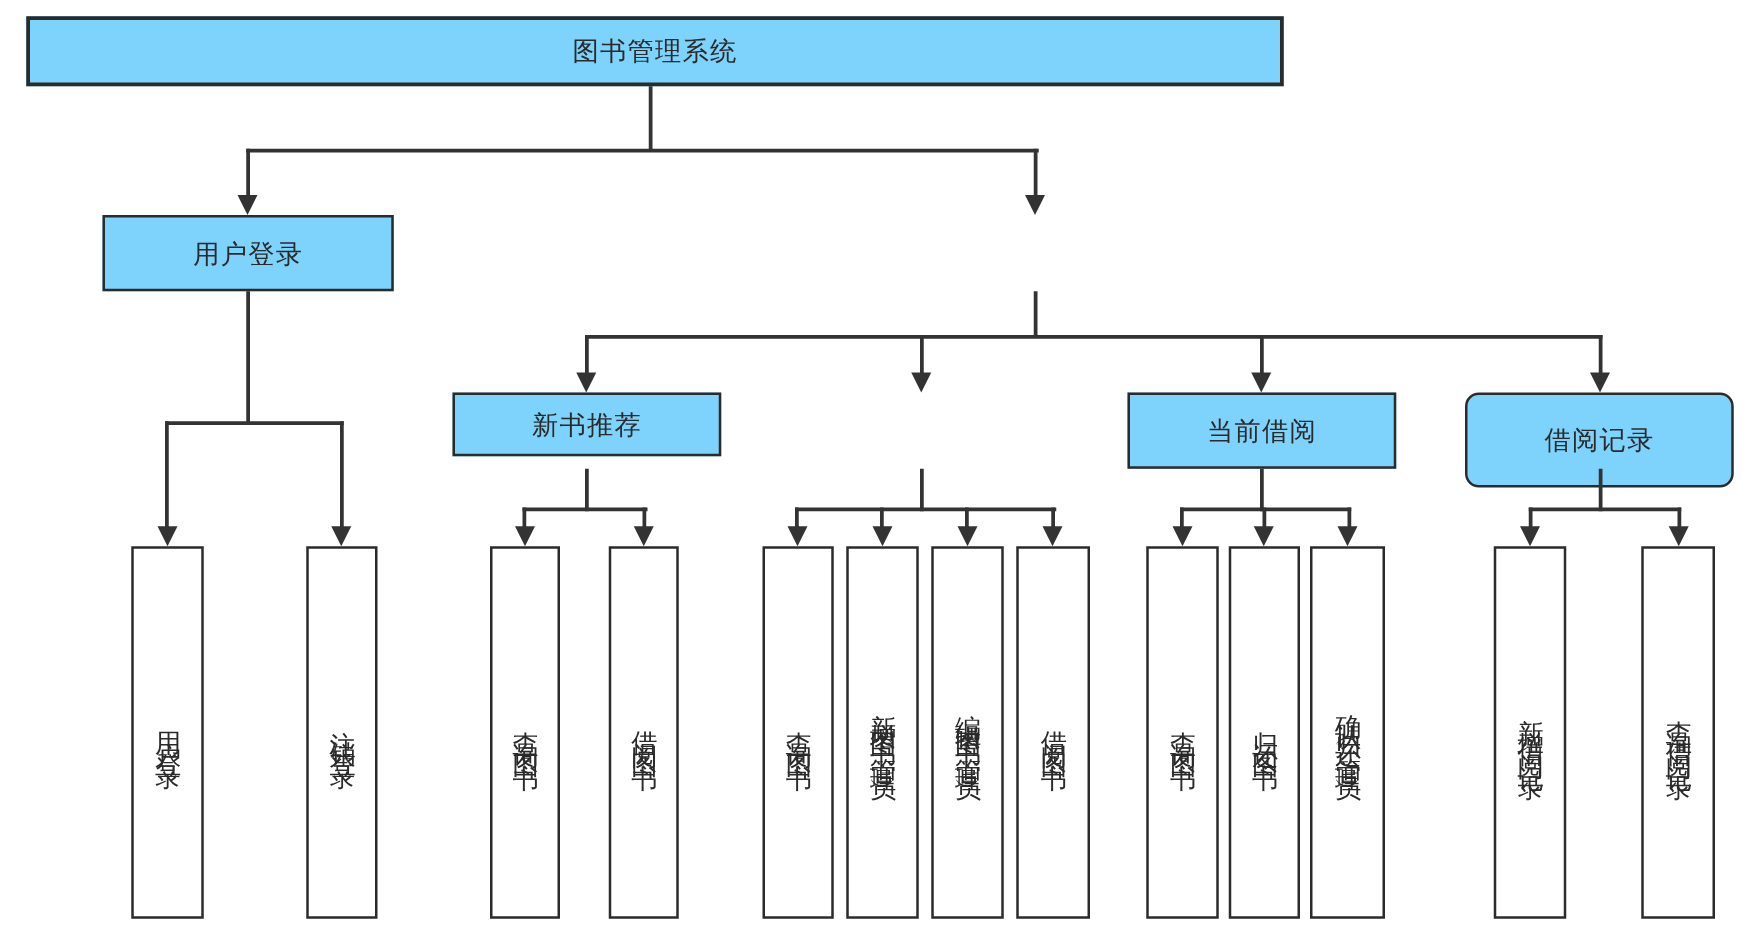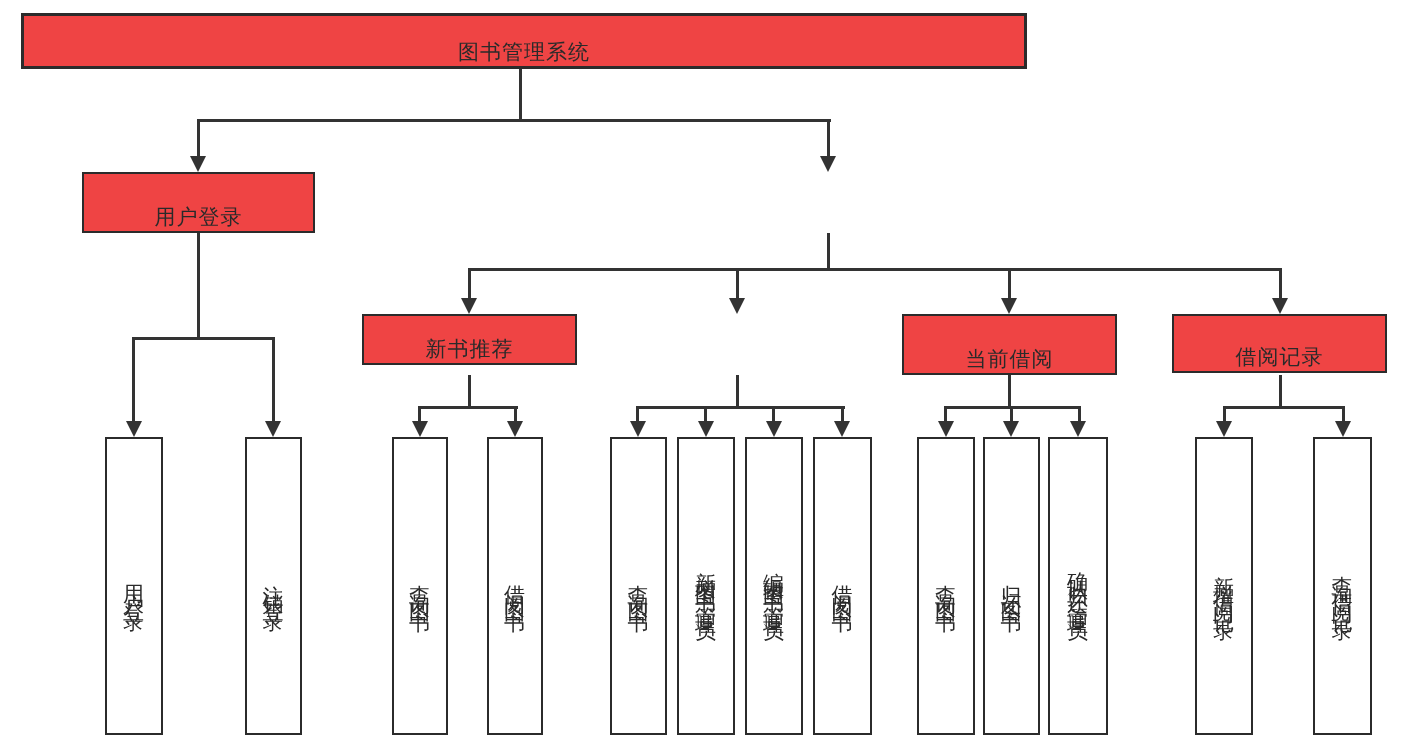--- a/index.html
+++ b/index.html
@@ -5,23 +5,23 @@
   html,body { margin:0; padding:0; background:#ffffff; }
   #stage {
     position:relative;
     width:1405px; height:747px;
     background:#ffffff;
     font-family:"Liberation Sans","DejaVu Sans",sans-serif;
     overflow:hidden;
   }
   .box {
     position:absolute;
-    background:#ef4444;
+    background:#7dd3fc;
     border:2.5px solid #2b2b2b;
-    display:flex; align-items:flex-end; justify-content:center;
+    display:flex; align-items:center; justify-content:center;
     font-size:21px; color:#2a2a2a;
     box-sizing:border-box;
     letter-spacing:1px;
   }
   .rootbox { border-width:3px; }
   .vbox {
     position:absolute;
     background:#ffffff;
     border:2.5px solid #2b2b2b;
     display:flex; align-items:center; justify-content:center;
@@ -68,21 +68,21 @@
 
   <div class="box" style="left:362px;top:314px;width:215px;height:51px;">
     <span>新书推荐</span>
   </div>
 
 
   <div class="box" style="left:902px;top:314px;width:215px;height:61px;">
     <span>当前借阅</span>
   </div>
 
-  <div class="box" style="left:1172px;top:314px;width:215px;height:59px;">
+  <div class="box" style="left:1172px;top:314px;width:215px;height:76px;border-radius:11px;">
     <span>借阅记录</span>
   </div>
 
   <div class="vbox" style="left:105px;top:437px;width:58px;height:298px;">
     <span class="vtext">用户登录</span>
   </div>
 
   <div class="vbox" style="left:245px;top:437px;width:57px;height:298px;">
     <span class="vtext">注销登录</span>
   </div>

